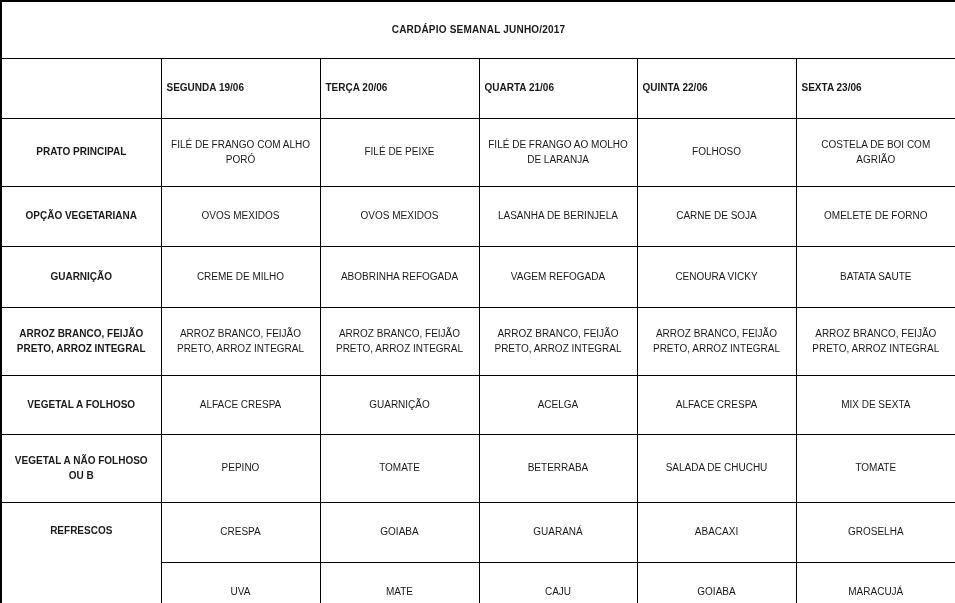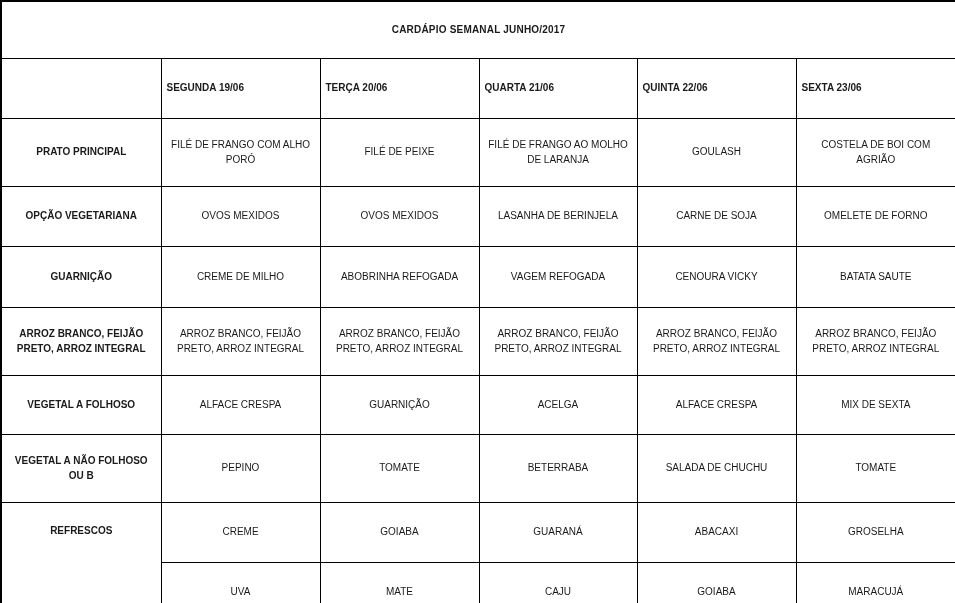--- a/index.html
+++ b/index.html
@@ -87,21 +87,21 @@
       <td class="day-header">QUARTA 21/06</td>
       <td class="day-header">QUINTA 22/06</td>
       <td class="day-header">SEXTA 23/06</td>
     </tr>
 
     <tr class="r1">
       <td class="row-label">PRATO PRINCIPAL</td>
       <td class="menu-cell">FILÉ DE FRANGO COM ALHO PORÓ</td>
       <td class="menu-cell">FILÉ DE PEIXE</td>
       <td class="menu-cell">FILÉ DE FRANGO AO MOLHO DE LARANJA</td>
-      <td class="menu-cell">GOULASH</td>
+      <td class="menu-cell">FOLHOSO</td>
       <td class="menu-cell">COSTELA DE BOI COM AGRIÃO</td>
     </tr>
 
     <tr class="r2">
       <td class="row-label">OPÇÃO VEGETARIANA</td>
       <td class="menu-cell">OVOS MEXIDOS</td>
       <td class="menu-cell">OVOS MEXIDOS</td>
       <td class="menu-cell">LASANHA DE BERINJELA</td>
       <td class="menu-cell">CARNE DE SOJA</td>
       <td class="menu-cell">OMELETE DE FORNO</td>
@@ -138,21 +138,21 @@
       <td class="row-label">VEGETAL A NÃO FOLHOSO OU B</td>
       <td class="menu-cell">PEPINO</td>
       <td class="menu-cell">TOMATE</td>
       <td class="menu-cell">BETERRABA</td>
       <td class="menu-cell">SALADA DE CHUCHU</td>
       <td class="menu-cell">TOMATE</td>
     </tr>
 
     <tr class="r7">
       <td class="row-label" rowspan="2" style="vertical-align: top; padding-top: 20px;">REFRESCOS</td>
-      <td class="menu-cell">CREME</td>
+      <td class="menu-cell">CRESPA</td>
       <td class="menu-cell">GOIABA</td>
       <td class="menu-cell">GUARANÁ</td>
       <td class="menu-cell">ABACAXI</td>
       <td class="menu-cell">GROSELHA</td>
     </tr>
 
     <tr class="r8">
       <td class="menu-cell">UVA</td>
       <td class="menu-cell">MATE</td>
       <td class="menu-cell">CAJU</td>

